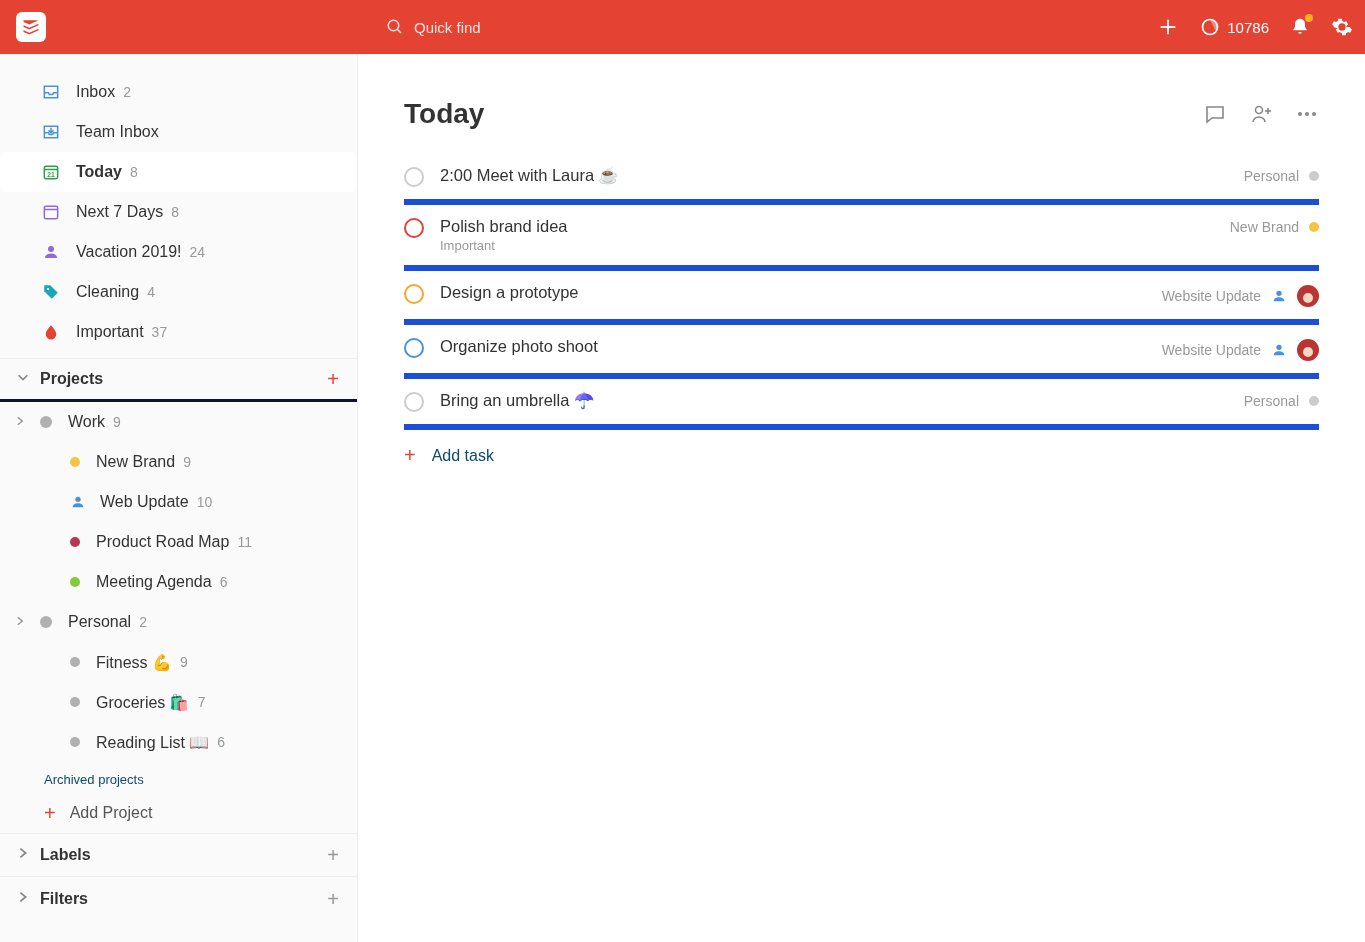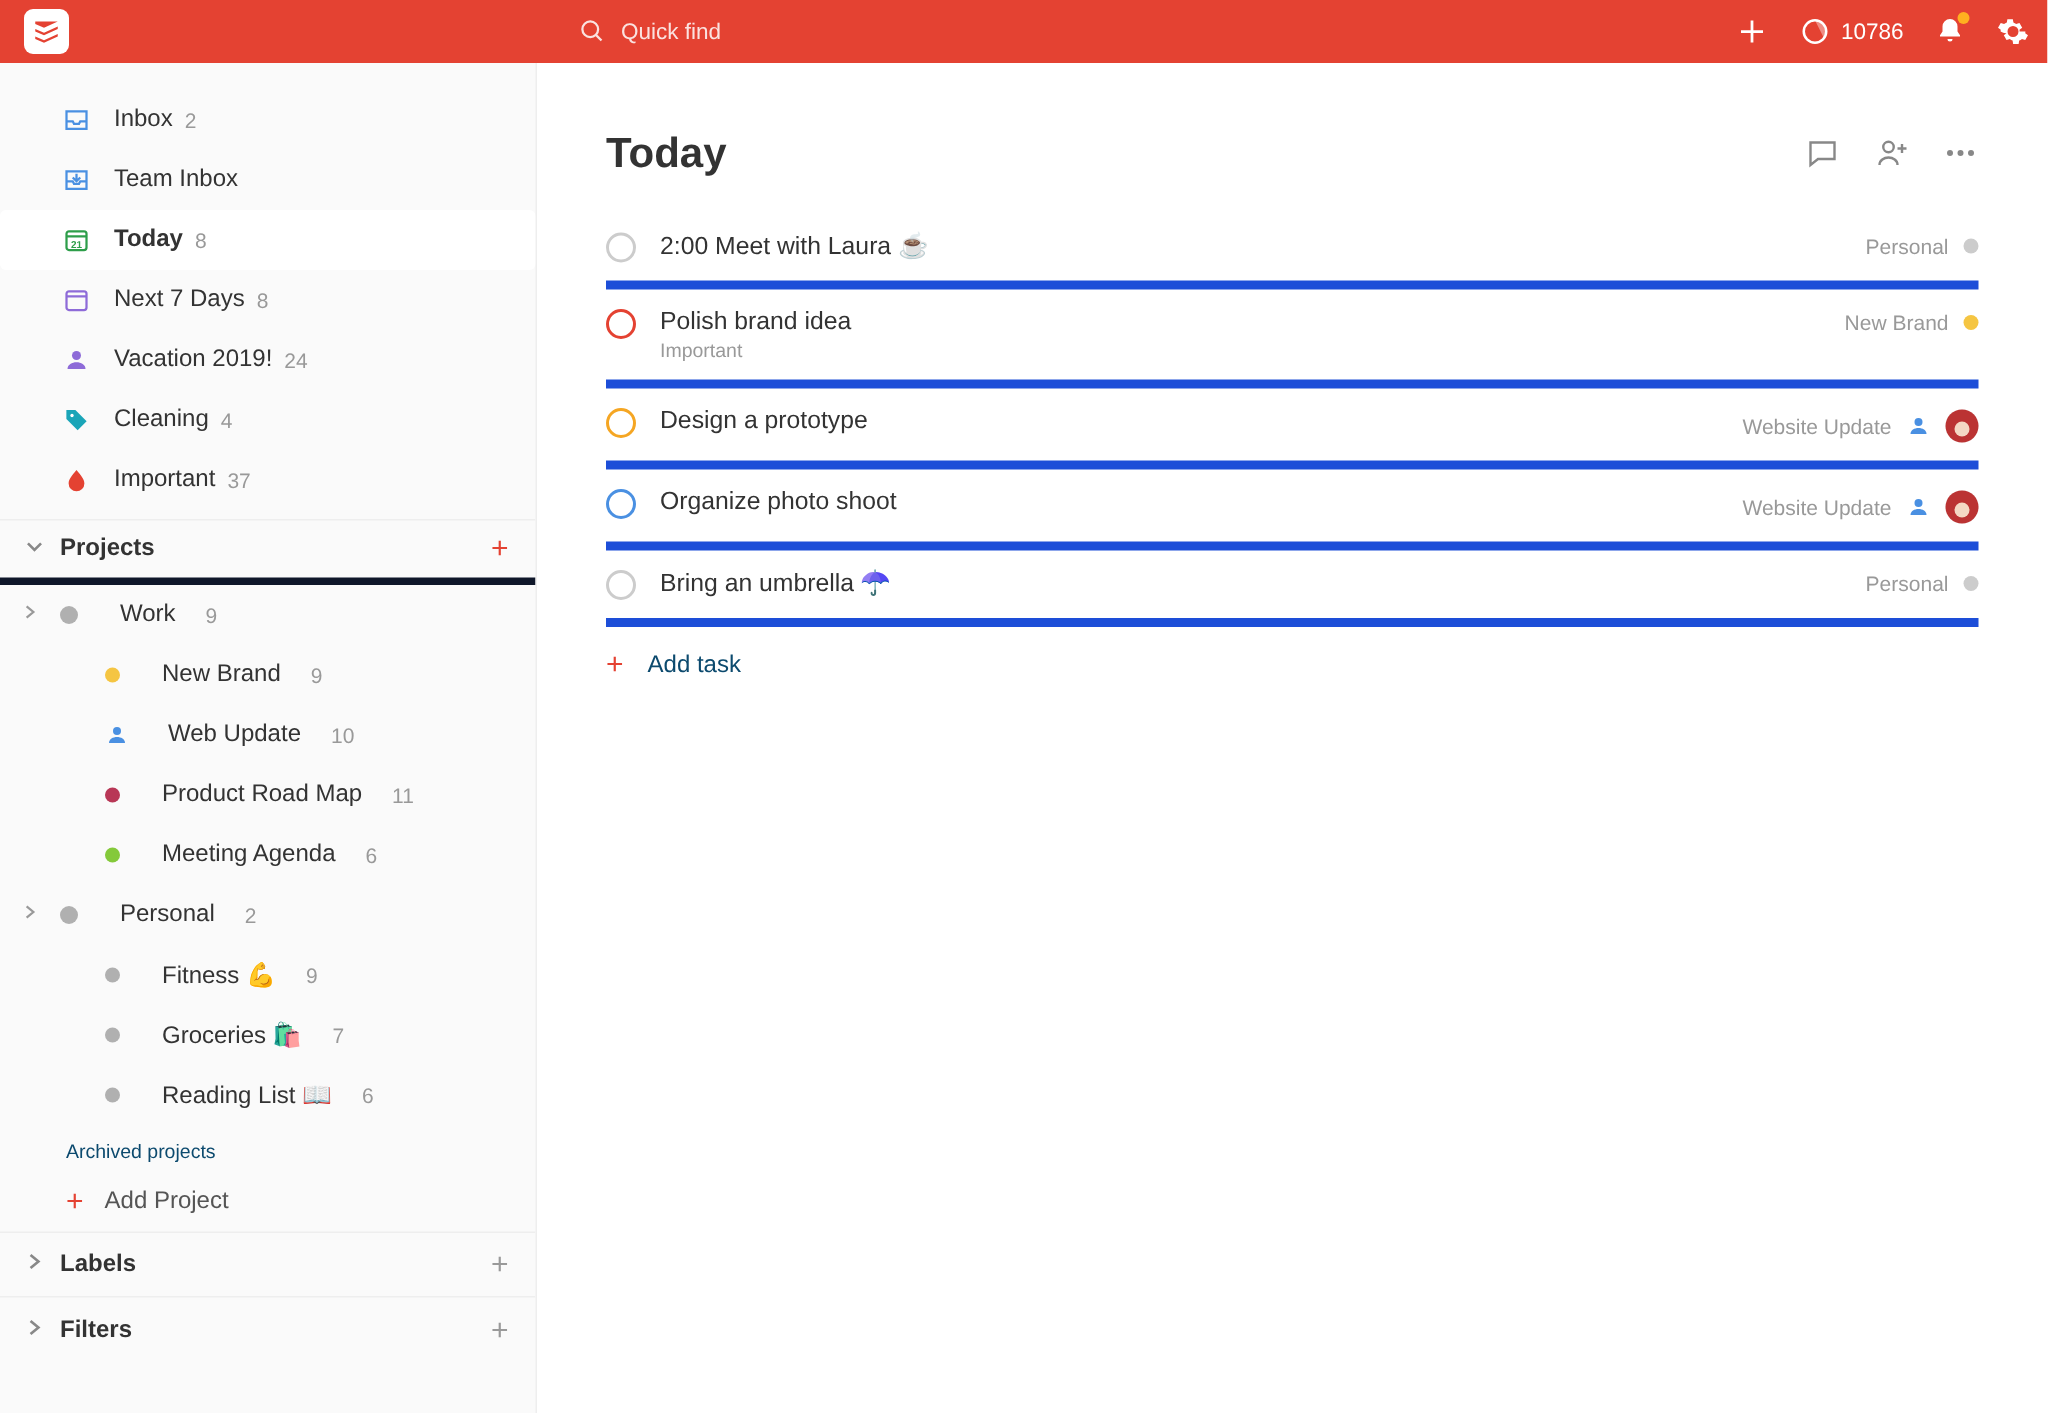--- a/index.html
+++ b/index.html
@@ -8,21 +8,21 @@
     font-size: 15px;
     color: #333;
     background: #fff;
     width: 1365px;
     height: 942px;
     overflow: hidden;
   }
   
   .header {
     background: #e44232;
-    height: 42px;
+    height: 54px;
     display: flex;
     align-items: center;
     padding: 0 12px 0 16px;
     color: #fff;
   }
   .logo {
     width: 30px; height: 30px;
     background: #fff;
     border-radius: 6px;
     display: flex; align-items: center; justify-content: center;
@@ -75,39 +75,38 @@
     margin-right:14px;
   }
   .nav-item .badge {
     margin-left:8px; color:#999; font-size:14px; font-weight:400;
   }
   .section-header {
     display:flex; align-items:center;
     height: 44px;
     padding-left:40px; padding-right:18px;
     border-top:1px solid #eee;
-    border-bottom:5px solid #0f172a;
+    border-bottom:3px solid #0f172a;
     margin-top:6px;
     font-weight:700;
     font-size:16px;
   }
   .section-header .chev {
     margin-left:-24px; margin-right:8px; color:#888; width:16px;
   }
   .section-header .plus {
     margin-left:auto; color:#999; font-size:20px; font-weight:300;
   }
   .section-header.primary .plus { color:#e44232; }
   .proj-item {
     display:flex; align-items:center;
     height:40px;
     padding-left:70px;
     cursor:pointer;
     font-size:16px;
-    gap:12px;
   }
   .proj-item.parent { padding-left:40px; }
   .proj-item.parent .expand {
     position:absolute; left:14px; color:#999;
   }
   .proj-item { position:relative; }
   .proj-dot { width:10px; height:10px; border-radius:50%; margin-right:16px; flex-shrink:0; }
   .proj-dot.big { width:12px; height:12px; }
   .proj-icon { width:16px; height:16px; margin-right:14px; display:flex; align-items:center; justify-content:center; }
   .proj-item .badge { margin-left:8px; color:#999; font-size:14px; }

